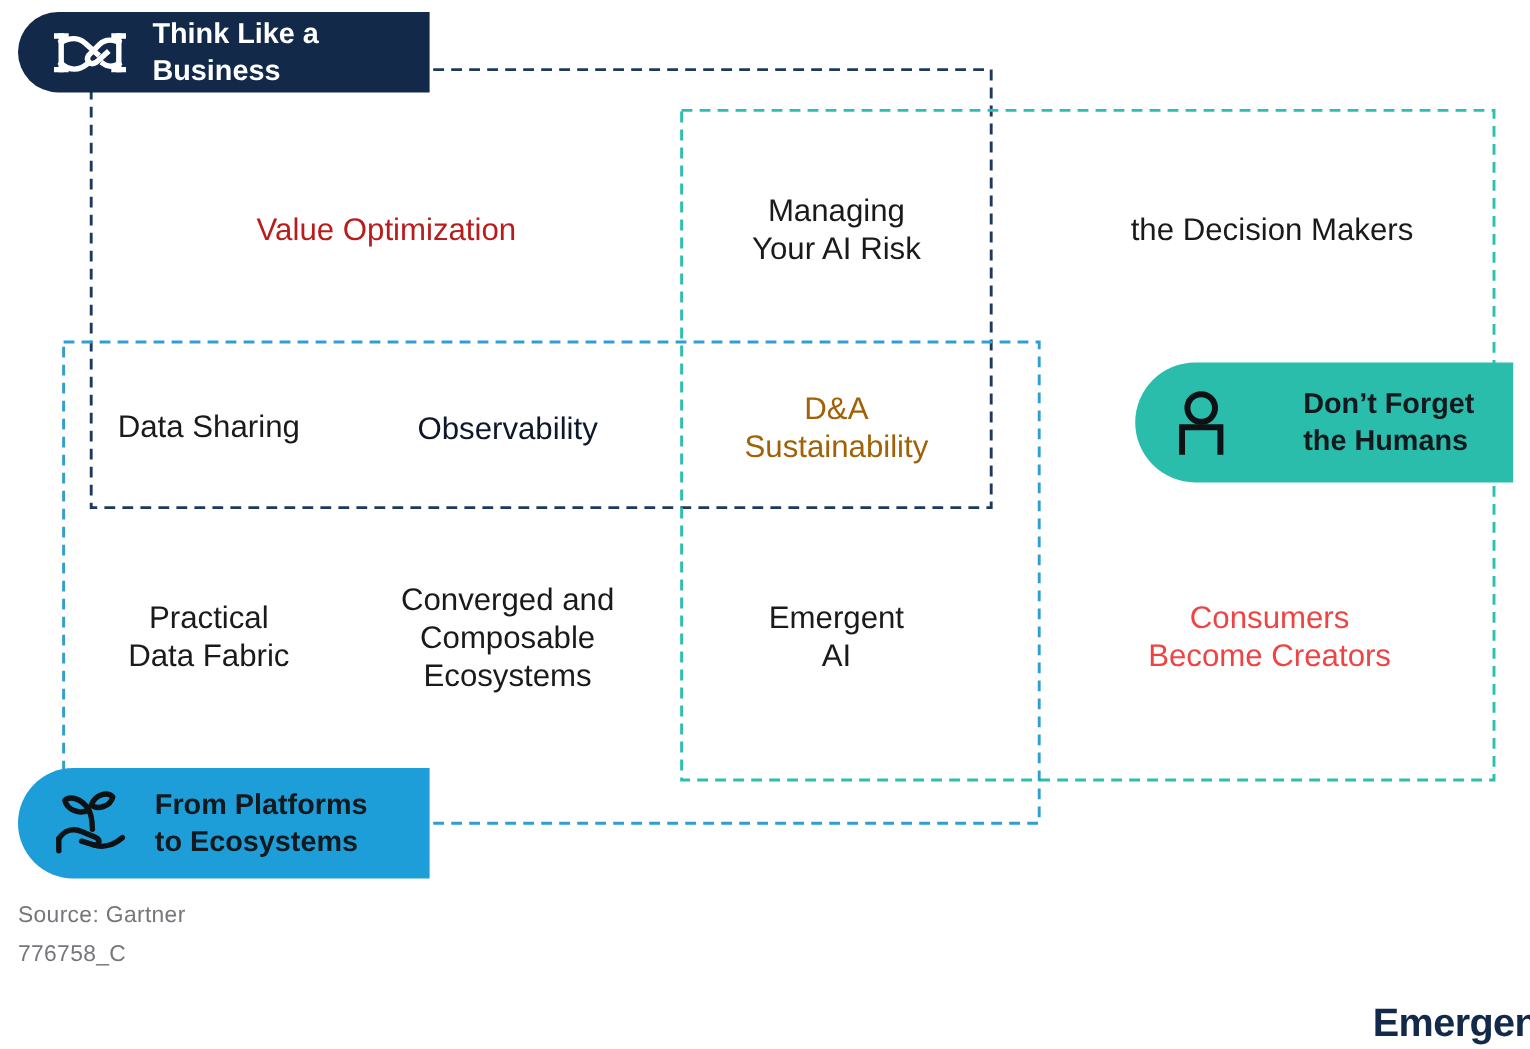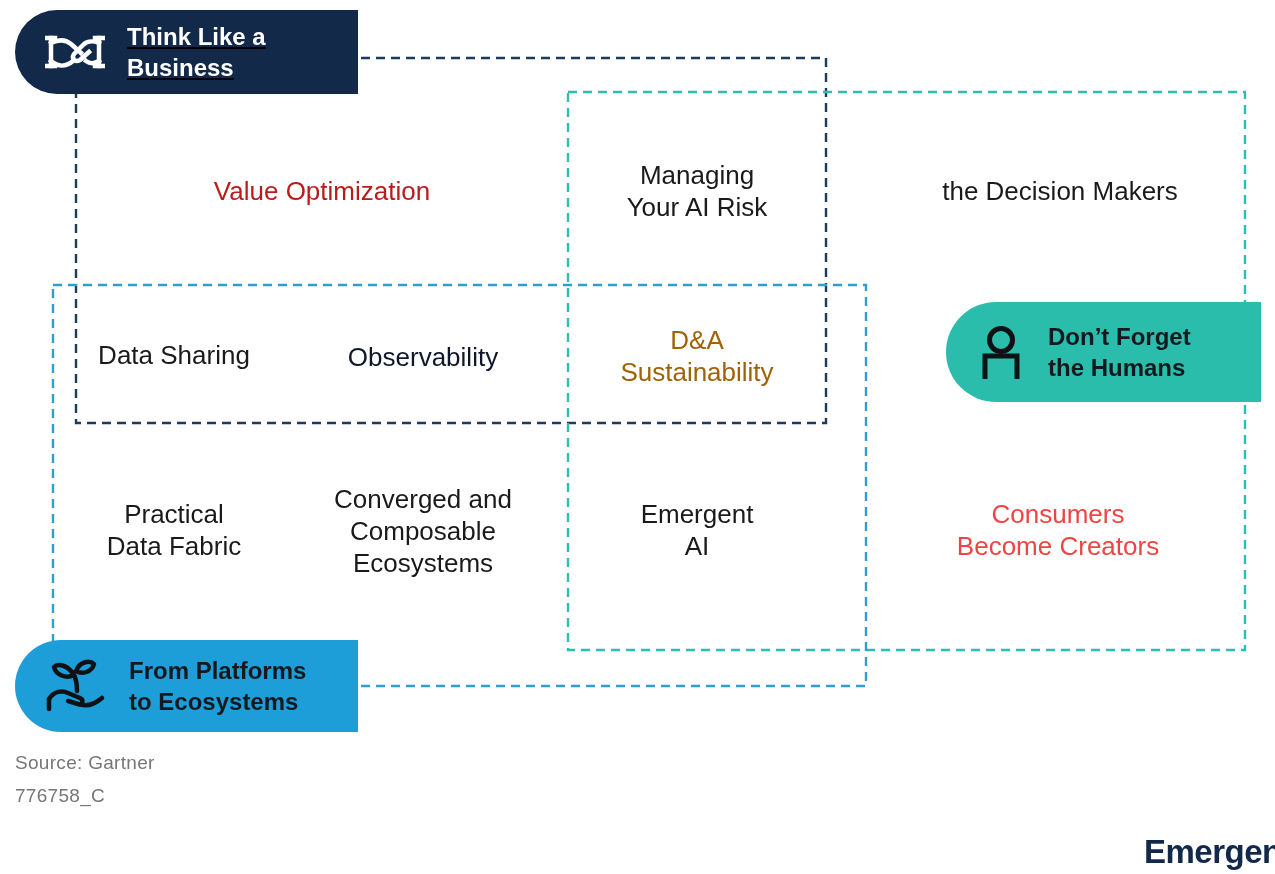--- a/index.html
+++ b/index.html
@@ -14,22 +14,22 @@
     text-align:center;font-size:26px;line-height:32px;white-space:nowrap;
   }
   .trend span{display:block;}
   .pill{
     position:absolute;display:flex;align-items:center;
     box-sizing:border-box;padding-left:30px;
   }
   .pill .pill-icon{flex:0 0 auto;margin-right:22px;display:flex;align-items:center;}
   .pill .pill-label{font-weight:bold;font-size:24px;line-height:31px;}
   .pill .pill-label span{display:block;}
-  .pill-navy{left:15px;top:10px;width:343px;height:84px;border-radius:48px 0 0 48px;z-index:3;text-decoration:underline;}
-  .pill-teal{left:946px;top:302px;width:315px;height:100px;border-radius:50px 0 0 50px;z-index:3;}
+  .pill-navy{left:15px;top:10px;width:343px;height:67px;border-radius:48px 0 0 48px;z-index:3;}
+  .pill-teal{left:946px;top:302px;width:315px;height:100px;border-radius:50px 0 0 50px;z-index:3;gap:38px;}
   .pill-blue{left:15px;top:640px;width:343px;height:92px;border-radius:46px 0 0 46px;z-index:3;}
   .footer{position:absolute;left:15px;font-size:19px;letter-spacing:.3px;}
   .footer-source{top:752px;}
   .footer-code{top:785px;}
   .brand{
     position:absolute;left:1144px;top:833px;font-weight:bold;font-size:33px;
     letter-spacing:-.5px;display:flex;align-items:flex-end;
   }
   .brand .reg{font-size:11px;font-weight:bold;line-height:1;margin:0 0 3px 1px;}
 </style>

